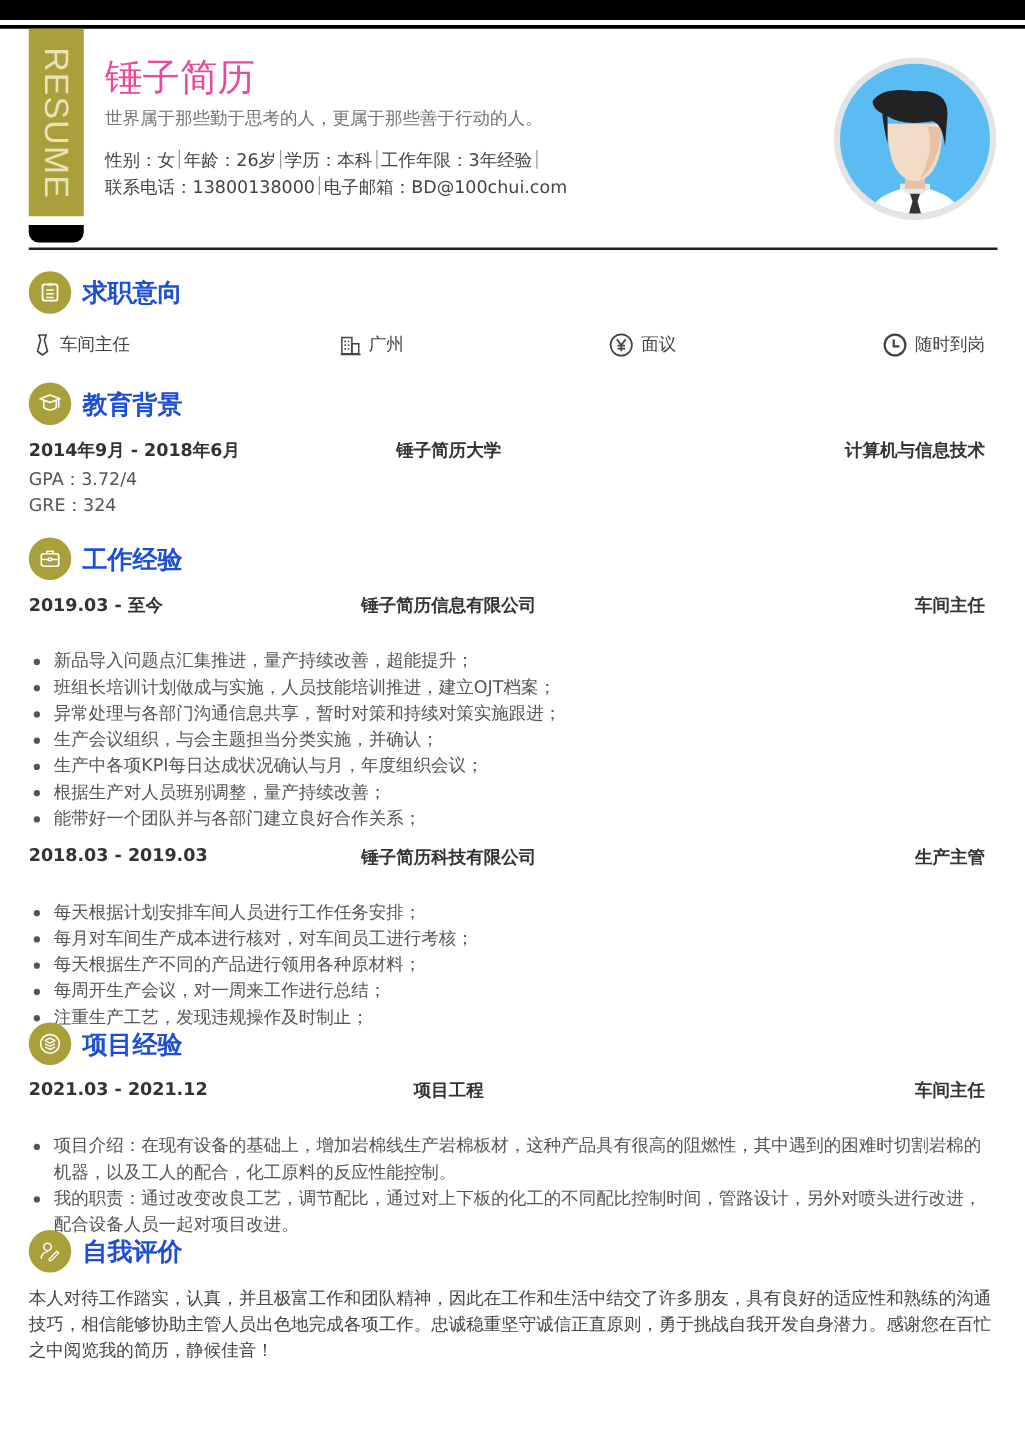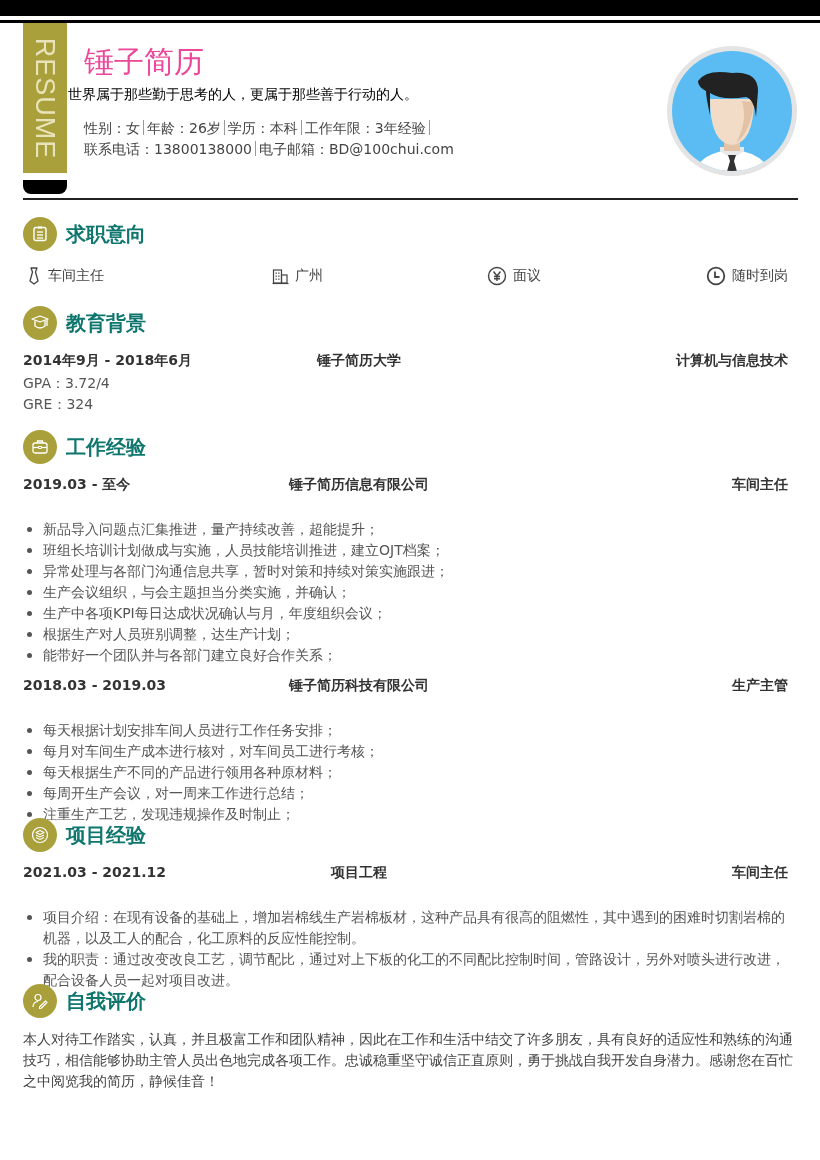--- a/index.html
+++ b/index.html
@@ -8,34 +8,34 @@
 
   .top-bar { position: absolute; left: 0; top: 0; width: 820px; height: 16px; background: #000; }
   .top-bar-line { position: absolute; left: 0; top: 20px; width: 820px; height: 3px; background: #000; }
 
   .resume-tab { position: absolute; left: 23px; top: 23px; width: 44px; height: 150px; background: #a9a03c; }
   .resume-tab-text { position: absolute; left: 0; top: 0; width: 44px; height: 150px; display: flex; align-items: center; justify-content: center; }
   .resume-tab-text span { display: block; transform: rotate(90deg); color: #e8e3b8; font-size: 27px; letter-spacing: 1px; white-space: nowrap; font-family: "Liberation Sans", sans-serif; }
   .resume-tab-cap { position: absolute; left: 23px; top: 180px; width: 44px; height: 14px; background: #000; border-radius: 0 0 8px 8px; }
 
   .header-name { position: absolute; left: 84px; top: 42px; font-size: 30px; color: #ec4899; font-weight: normal; }
-  .header-motto { position: absolute; left: 68px; top: 86px; font-size: 14px; color: #000000; }
+  .header-motto { position: absolute; left: 84px; top: 86px; font-size: 14px; color: #737373; }
   .header-info { position: absolute; left: 84px; font-size: 14px; color: #444; white-space: nowrap; }
   .header-info.line1 { top: 120px; }
   .header-info.line2 { top: 141px; }
   .sep { display: inline-block; width: 1px; height: 15px; background: #999; margin: 0 3px; vertical-align: -2px; }
 
   .avatar { position: absolute; left: 667px; top: 46px; width: 130px; height: 130px; border-radius: 50%; background: #e4e4e4; }
   .avatar-inner { position: absolute; left: 5px; top: 5px; width: 120px; height: 120px; border-radius: 50%; background: #5bbcf4; overflow: hidden; }
 
   .header-divider { position: absolute; left: 23px; top: 198px; width: 775px; height: 2px; background: #222; }
 
   .section-head { position: absolute; left: 23px; height: 34px; display: flex; align-items: center; }
   .section-icon { width: 34px; height: 34px; border-radius: 50%; background: #a9a03c; display: flex; align-items: center; justify-content: center; }
-  .section-title { margin-left: 9px; font-size: 20px; font-weight: bold; color: #0f766e; }
+  .section-title { margin-left: 9px; font-size: 20px; font-weight: bold; color: #1d4ed8; }
 
   .intent-row { position: absolute; left: 23px; top: 264px; width: 775px; height: 24px; font-size: 14px; color: #444; }
   .intent-item { position: absolute; top: 0; display: flex; align-items: center; height: 24px; }
   .intent-item svg { margin-right: 6px; }
 
   .row-head { position: absolute; left: 23px; width: 765px; height: 20px; font-size: 14px; font-weight: bold; color: #333; }
   .row-head .c1 { position: absolute; left: 0; top: 0; }
   .row-head .c2 { position: absolute; top: 0; transform: translateX(-50%); }
   .row-head .c3 { position: absolute; right: 0; top: 0; }
 
@@ -171,21 +171,21 @@
   <span class="c1">2019.03 - 至今</span>
   <span class="c2" style="left:336px;">锤子简历信息有限公司</span>
   <span class="c3">车间主任</span>
 </div>
 <ul class="bullets" style="top:497px;">
   <li>新品导入问题点汇集推进，量产持续改善，超能提升；</li>
   <li>班组长培训计划做成与实施，人员技能培训推进，建立OJT档案；</li>
   <li>异常处理与各部门沟通信息共享，暂时对策和持续对策实施跟进；</li>
   <li>生产会议组织，与会主题担当分类实施，并确认；</li>
   <li>生产中各项KPI每日达成状况确认与月，年度组织会议；</li>
-  <li>根据生产对人员班别调整，达生产计划；</li>
+  <li>根据生产对人员班别调整，量产持续改善；</li>
   <li>能带好一个团队并与各部门建立良好合作关系；</li>
 </ul>
 
 <div class="row-head" style="top:677px;">
   <span class="c1">2018.03 - 2019.03</span>
   <span class="c2" style="left:336px;">锤子简历科技有限公司</span>
   <span class="c3">生产主管</span>
 </div>
 <ul class="bullets" style="top:698px;">
   <li>每天根据计划安排车间人员进行工作任务安排；</li>

